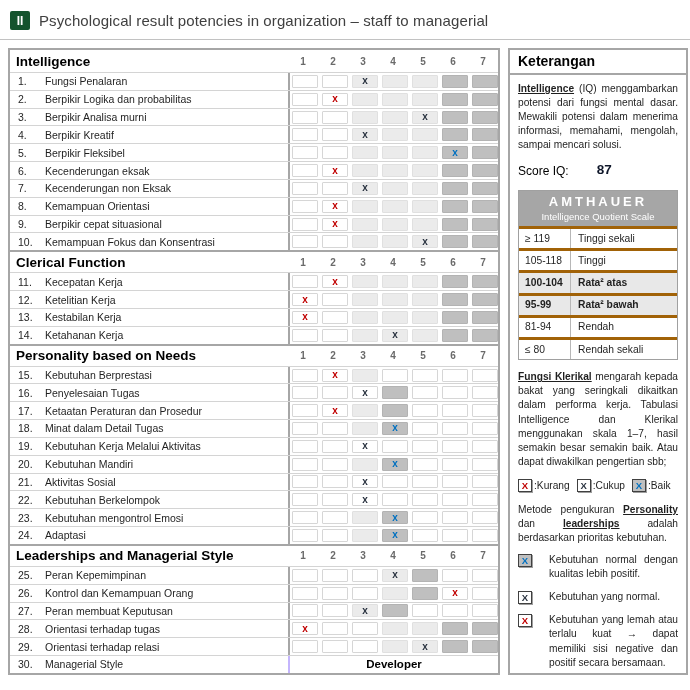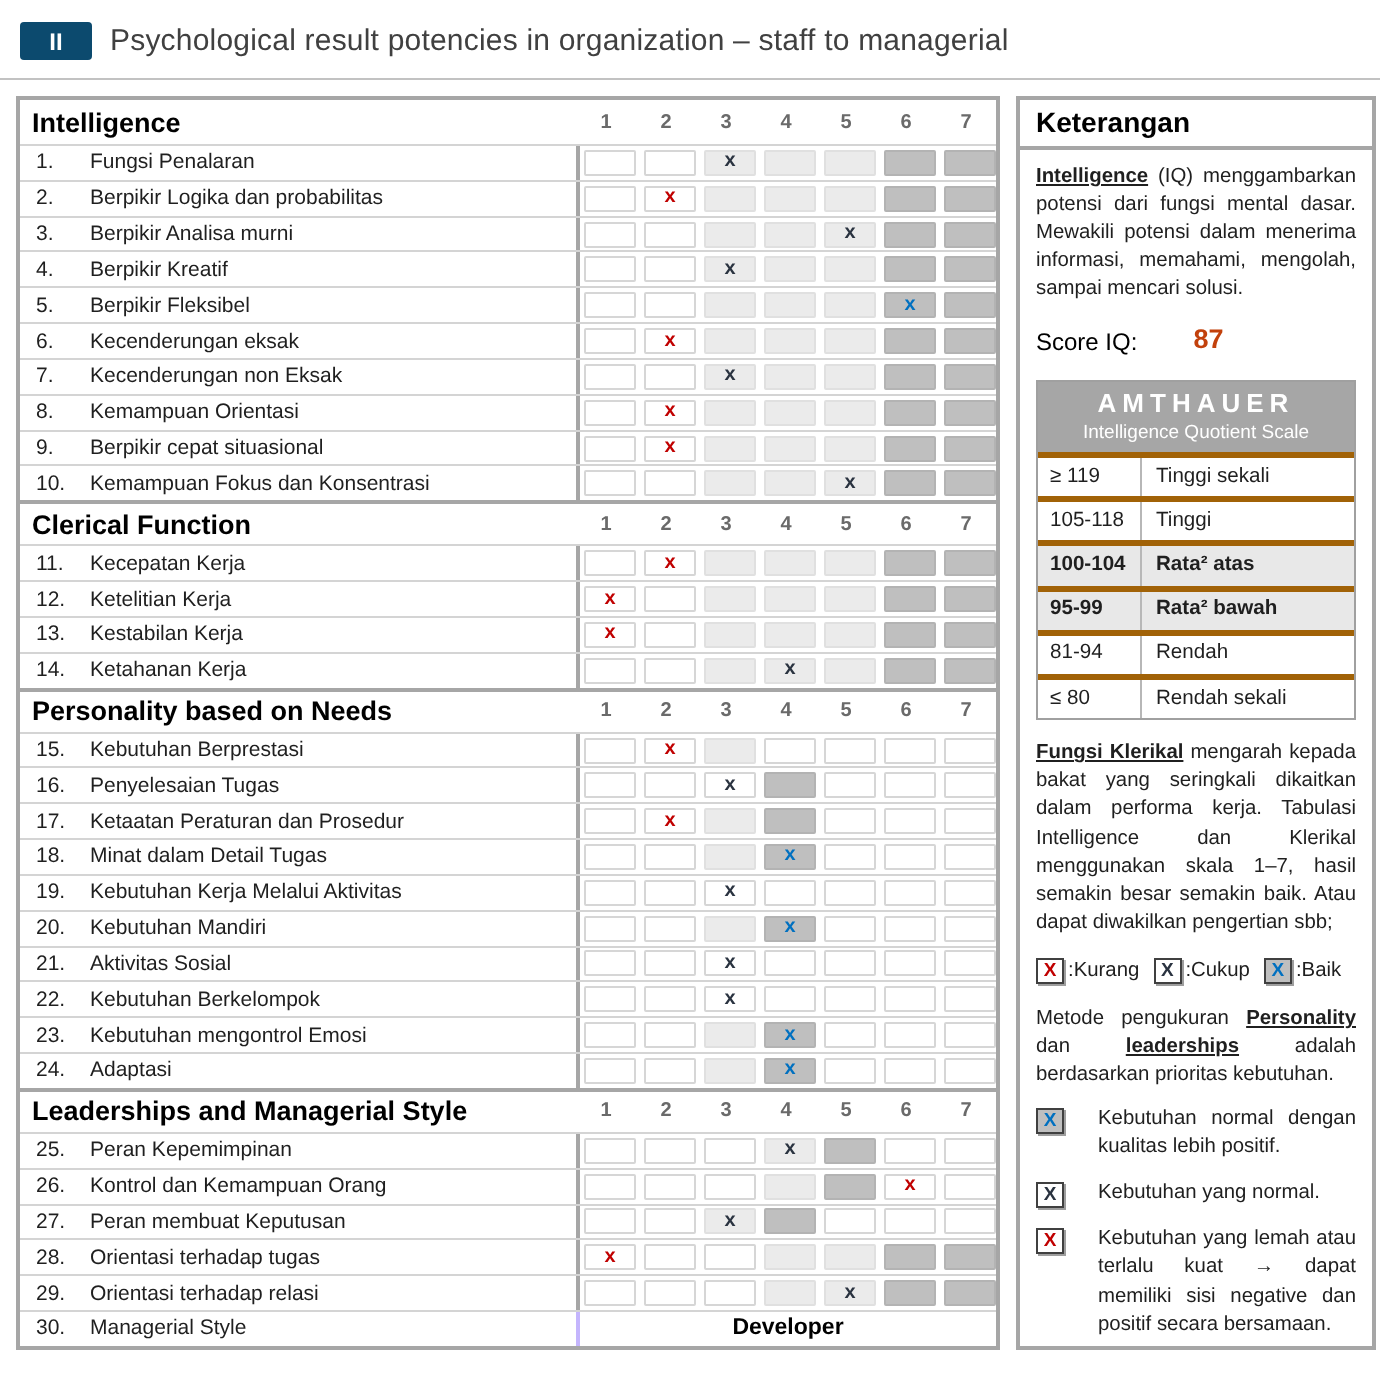--- a/index.html
+++ b/index.html
@@ -2,21 +2,21 @@
 <html><head>
 <meta charset="utf-8">
 <style>
   * { margin:0; padding:0; box-sizing:border-box; }
   html,body { background:#fff; }
   body { font-family:"Liberation Sans", sans-serif; color:#1f1f1f; }
   .sheet { width:690px; height:690px; background:#fff; overflow:hidden; position:relative; }
 
   
   .header { display:flex; align-items:center; gap:9px; padding:11px 10px 9px 10px; border-bottom:1px solid #c2c2c2; }
-  .badge { width:36px; height:19px; background:#0c4a6e; color:#fff; font-weight:bold; font-size:12px;
+  .badge { width:20px; height:19px; background:#14532d; color:#fff; font-weight:bold; font-size:12px;
            display:flex; align-items:center; justify-content:center; border-radius:2px; flex:none; }
   .title { font-size:15px; color:#404040; letter-spacing:.1px; }
 
   
   .main { display:flex; padding:0 2px 16px 8px; margin-top:8px; }
   .ptable { width:492px; height:627px; border:2px solid #a6a6a6; display:flex; flex-direction:column; background:#fff; }
   .panel { width:180px; height:627px; border:2px solid #a6a6a6; margin-left:8px; background:#fff; overflow:hidden; }
 
   
   .sec-head { flex:none; height:22px; display:flex; align-items:center; background:#fff; }
@@ -38,21 +38,21 @@
   .mark-blue  { color:#0070c0; }
   .dev-cell { width:210px; flex:none; align-self:stretch; border-left:2px solid #c4b5fd;
               display:flex; align-items:center; justify-content:center; font-weight:bold; font-size:11.5px; color:#000; }
 
   
   .panel-title { font-weight:bold; font-size:14px; color:#000; padding:3px 8px 4px; border-bottom:2px solid #a6a6a6; }
   .panel-body { padding:7px 8px 6px; font-size:10.2px; line-height:1.38; }
   p.just { text-align:justify; margin-bottom:8px; }
   .emph { font-weight:bold; text-decoration:underline; }
   .score-row { display:flex; align-items:flex-end; margin:9px 0 10px; font-size:12px; color:#000; }
-  .score-value { color:#c2410c; font-weight:bold; font-size:13.5px; margin-left:28px; }
+  .score-value { color:#0f172a; font-weight:bold; font-size:13.5px; margin-left:28px; }
 
   .amt { border:1px solid #a0a0a0; margin-bottom:10px; }
   .amt-head { background:#a6a6a6; color:#fff; text-align:center; padding:2px 0 3px; }
   .amt-title { font-weight:bold; font-size:13px; letter-spacing:3px; }
   .amt-sub { font-size:9.5px; margin-top:-1px; }
   .amt-row { display:flex; border-top:3px solid #a16207; font-size:10.3px; }
   .amt-row.hl { background:#e8e8e8; font-weight:bold; }
   .amt-range { width:52px; flex:none; padding:2.5px 2px 2.5px 6px; border-right:1px solid #b7b7b7; }
   .amt-label { flex:1; padding:2.5px 2px 2.5px 7px; }
 

